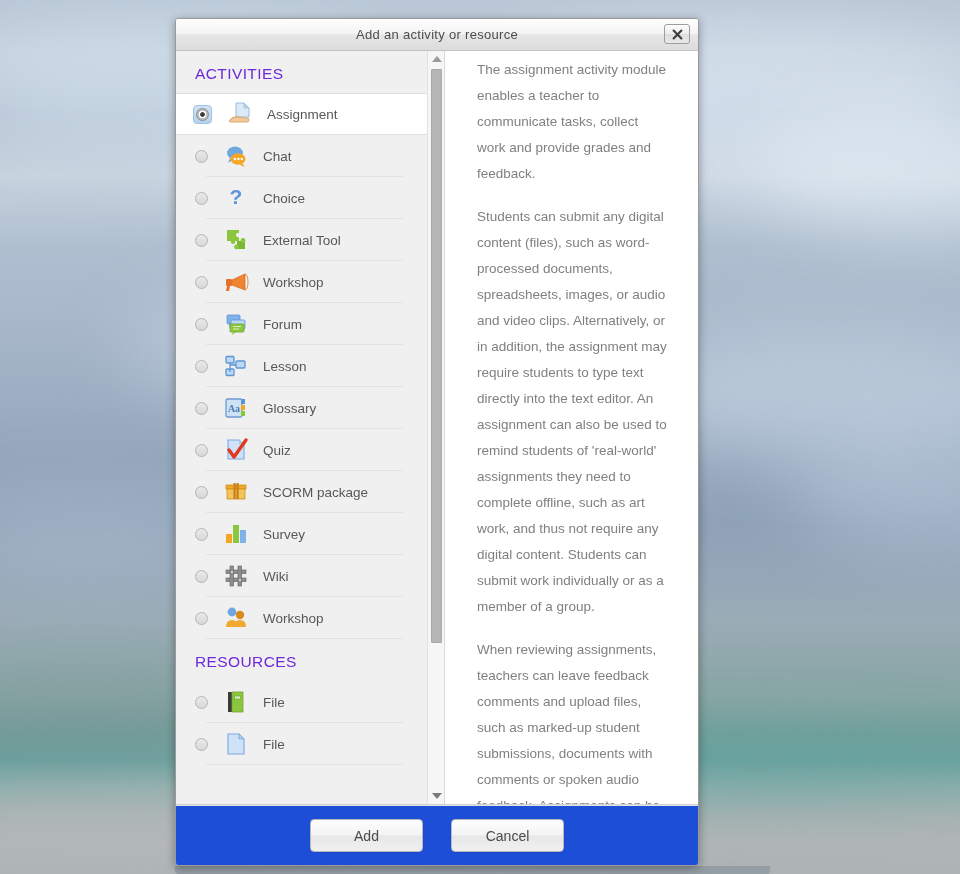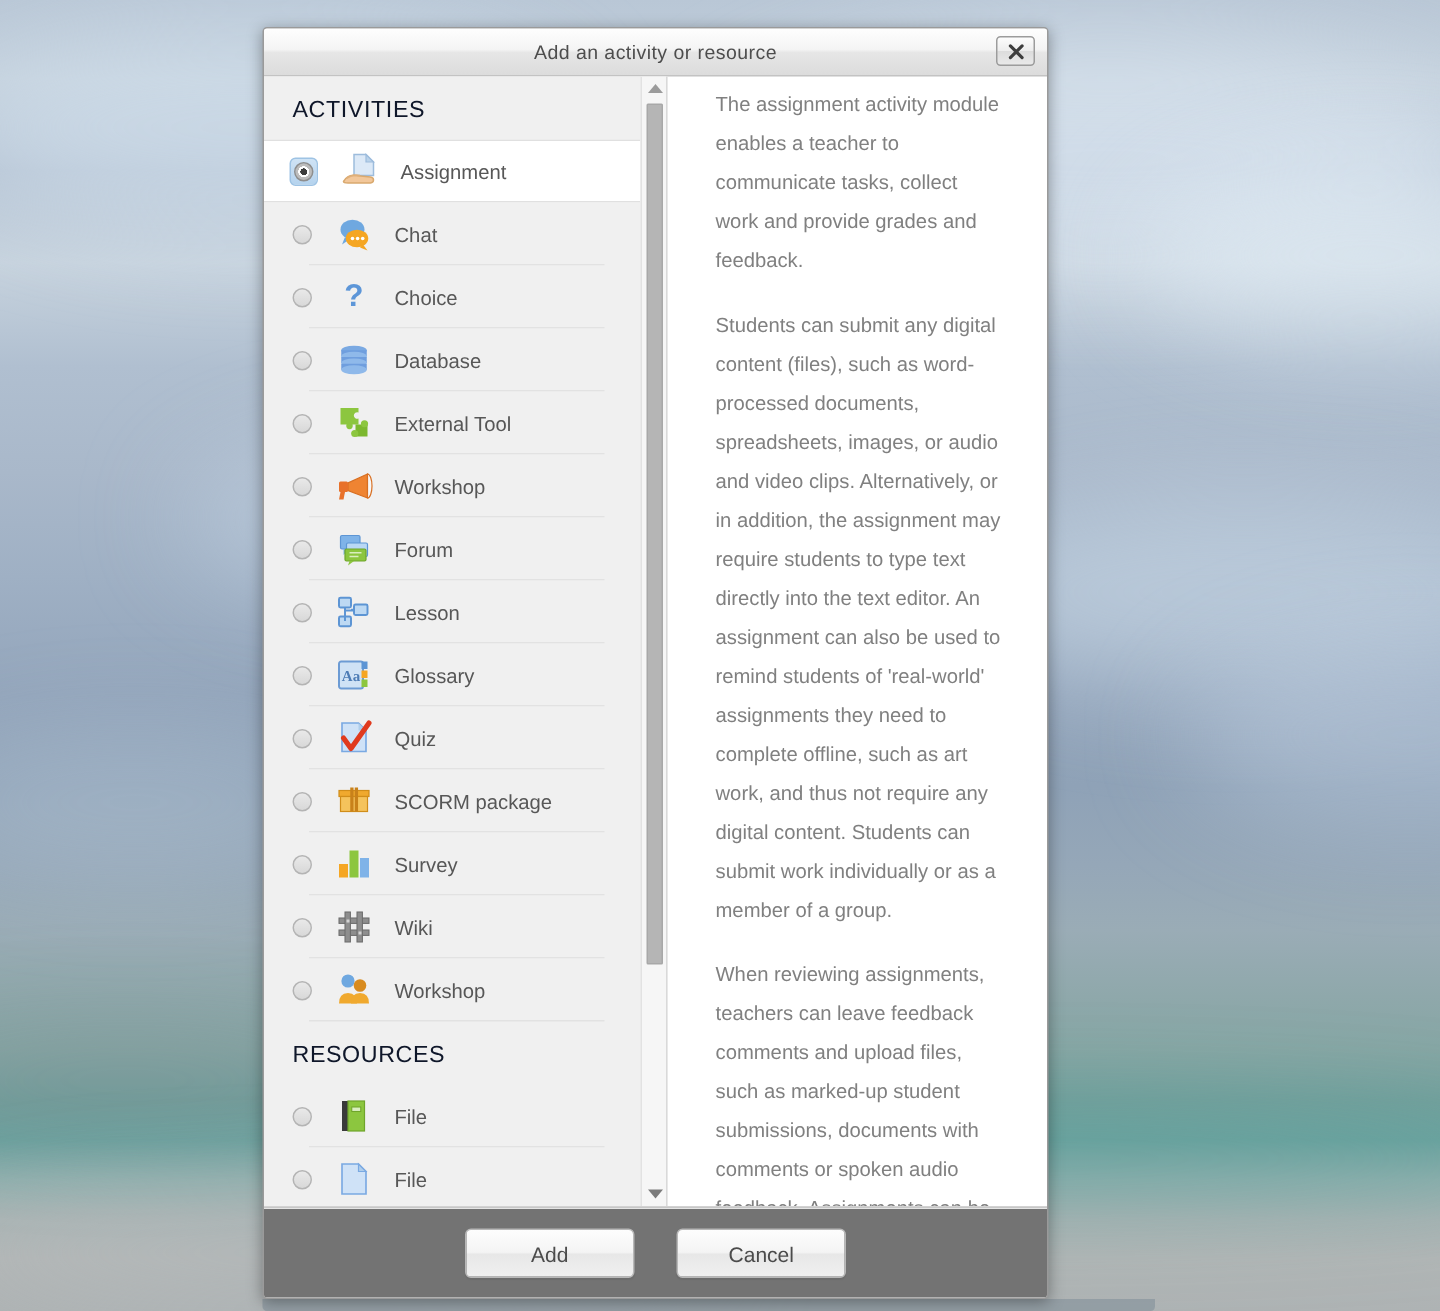--- a/index.html
+++ b/index.html
@@ -121,21 +121,21 @@
     overflow: hidden;
     border-right: 1px solid #d9d9d9;
   }
   #chooser-scroll-viewport {
     position: absolute;
     left: 0; top: 0; right: 17px; bottom: 0;
     overflow: hidden;
   }
   .group-heading {
     font-size: 15.5px;
-    color: #0f172a;
+    color: #6d28d9;
     padding: 14px 0 10px 19px;
     letter-spacing: .4px;
     background: #f0f0f0;
   }
   .option-row {
     display: flex;
     align-items: center;
     height: 42px;
     padding-left: 19px;
     background: #f0f0f0;
@@ -252,21 +252,21 @@
   #more-help-label {
     font-size: 10px;
     color: #701a75;
     text-align: right;
   }
 
   
   #dialog-footer {
     flex: 0 0 60px;
     height: 60px;
-    background: #737373;
+    background: #1d4ed8;
     border-top: 1px solid #e4e4e4;
     display: flex;
     align-items: center;
     justify-content: center;
     gap: 28px;
   }
   .footer-button {
     width: 113px;
     height: 33px;
     border: 1px solid #b8b8b8;
@@ -360,35 +360,20 @@
         <div class="option-row">
           <div class="radio"></div>
           <div class="option-icon">
             <svg width="26" height="26" viewBox="0 0 26 26">
               <text x="13" y="19" font-family="Liberation Sans, sans-serif" font-size="21" font-weight="bold" fill="#5d96d8" text-anchor="middle">?</text>
             </svg>
           </div>
           <div class="option-label">Choice</div>
         </div>
 
-        <div class="option-row">
-          <div class="radio"></div>
-          <div class="option-icon">
-            <svg width="26" height="26" viewBox="0 0 26 26">
-              <ellipse cx="13" cy="6.5" rx="8.5" ry="3" fill="#7aa9e2"></ellipse>
-              <rect x="4.5" y="6.5" width="17" height="4" fill="#6f9ede"></rect>
-              <ellipse cx="13" cy="10.5" rx="8.5" ry="3" fill="#8fb9ea"></ellipse>
-              <rect x="4.5" y="11" width="17" height="4" fill="#6f9ede"></rect>
-              <ellipse cx="13" cy="15" rx="8.5" ry="3" fill="#8fb9ea"></ellipse>
-              <rect x="4.5" y="15.5" width="17" height="4" fill="#6f9ede"></rect>
-              <ellipse cx="13" cy="19.5" rx="8.5" ry="3" fill="#8fb9ea"></ellipse>
-            </svg>
-          </div>
-          <div class="option-label">Database</div>
-        </div>
 
         <div class="option-row">
           <div class="radio"></div>
           <div class="option-icon">
             <svg width="26" height="26" viewBox="0 0 26 26">
               <path d="M11 3 h5 v3 a2.2 2.2 0 1 0 0 4 v4 h-4 a2.2 2.2 0 1 1 -4 0 H4 V3z" fill="#8cc63f"></path>
               <path d="M14 14 h8 v8 h-8z" fill="#7cb82f"></path>
               <circle cx="20" cy="13.5" r="2.4" fill="#8cc63f"></circle>
               <circle cx="13.5" cy="20" r="2.4" fill="#8cc63f"></circle>
             </svg>

